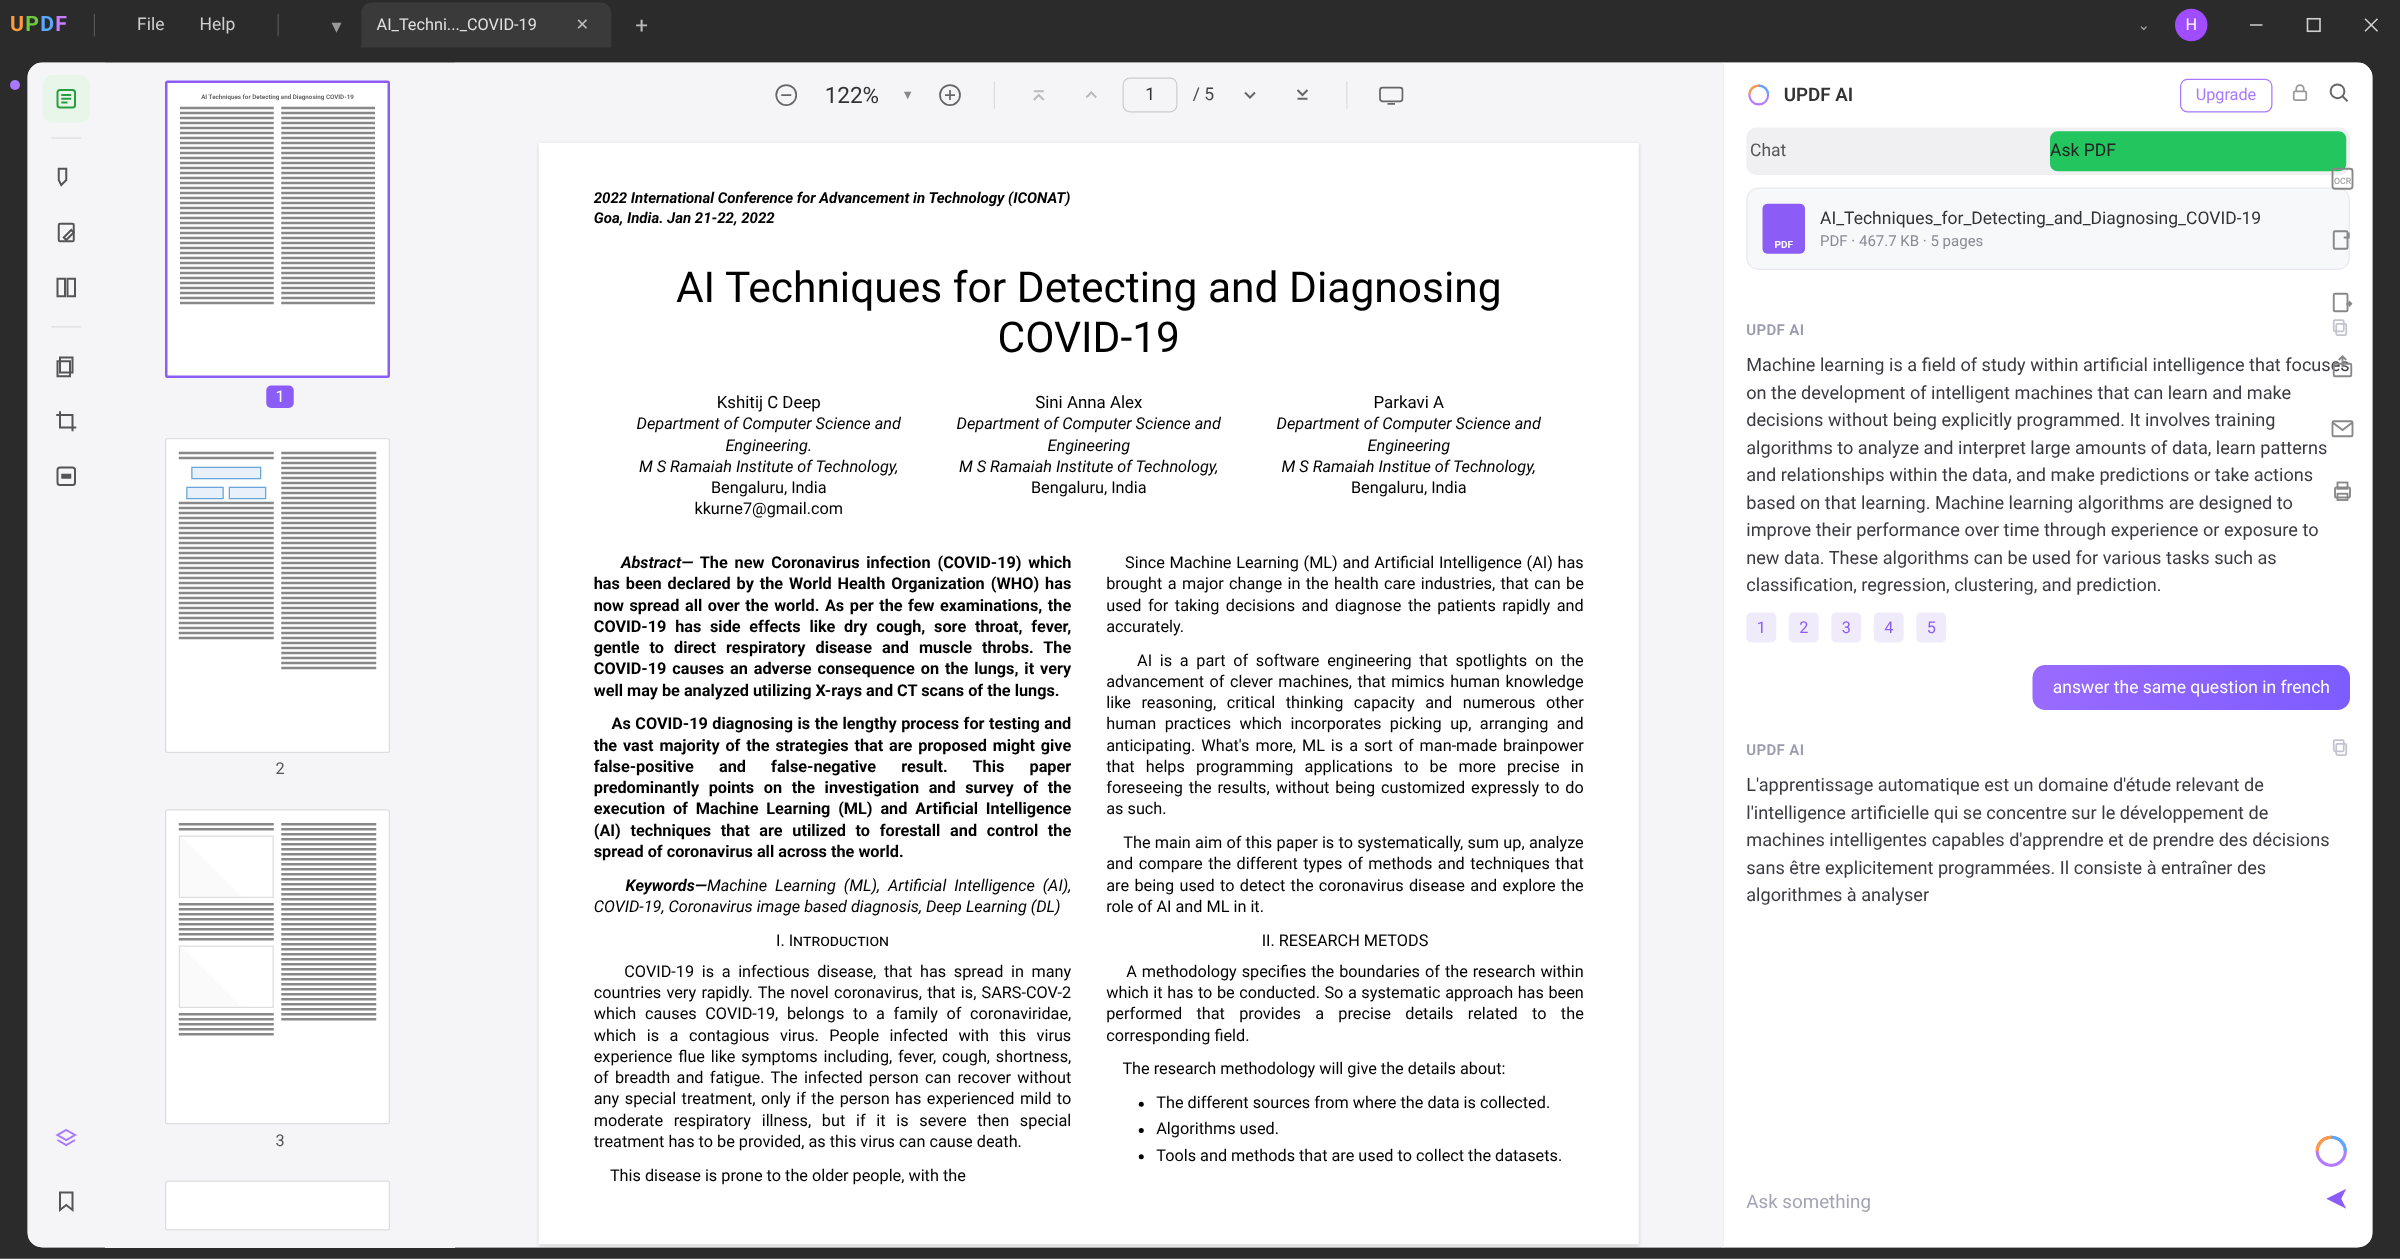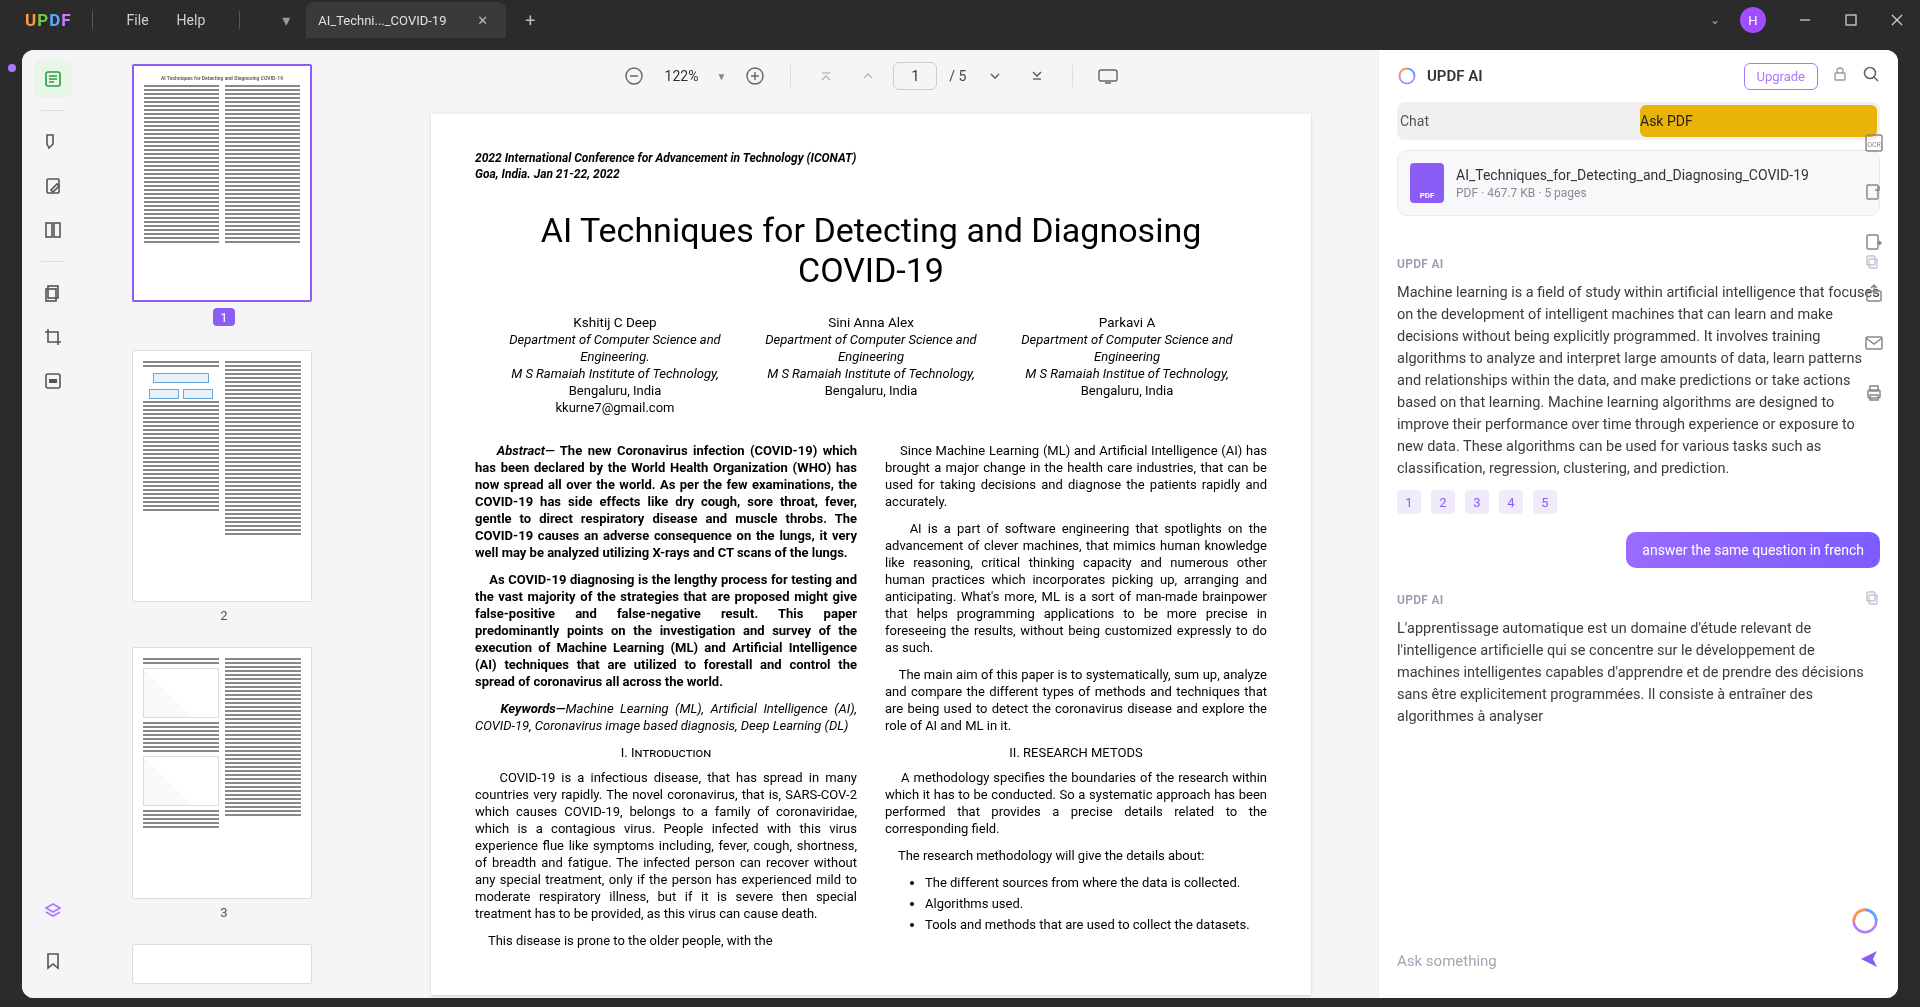--- a/index.html
+++ b/index.html
@@ -1,18 +1,18 @@
 <!DOCTYPE html>
 <html><head>
 <meta charset="utf-8">
 <style>
 *{margin:0;padding:0;box-sizing:border-box;font-family:-apple-system,BlinkMacSystemFont,"Segoe UI",Roboto,sans-serif}
 body{background:#2b2b2b;width:1920px;height:1007px;overflow:hidden}
 .titlebar{height:40px;background:#2b2b2b;display:flex;align-items:center;color:#cfcfcf;position:relative}
-.logo{margin-left:25px;font-weight:700;font-size:17px;letter-spacing:1px}
+.logo{margin-left:8px;font-weight:700;font-size:17px;letter-spacing:1px}
 .logo .u{color:#ff9a3d}.logo .p{color:#6ecb3e}.logo .d{color:#5aa8ff}.logo .f{color:#c77dff}
 .vsep{width:1px;height:18px;background:#555;margin:0 20px}
 .menu-item{font-size:14px;color:#cfcfcf;padding:0 14px;cursor:pointer;height:40px;display:flex;align-items:center}
 .tab-first{width:36px;height:36px;display:flex;align-items:center;justify-content:center;color:#999;margin-left:8px}
 .tab{background:#3a3a3a;border-radius:8px 8px 0 0;height:36px;display:flex;align-items:center;padding:0 12px;margin-left:2px;min-width:200px;color:#e0e0e0;font-size:13px}
 .tab-x{margin-left:auto;padding:4px 6px;color:#bbb}
 .tab-add{width:36px;height:36px;display:flex;align-items:center;justify-content:center;color:#bbb;font-size:18px;margin-left:6px}
 .winctrl{position:absolute;right:0;top:0;display:flex;align-items:center;height:40px}
 .winctrl .wc{width:46px;height:40px;display:flex;align-items:center;justify-content:center;color:#cfcfcf}
 .avatar{width:26px;height:26px;border-radius:50%;background:#a04cff;color:#fff;display:flex;align-items:center;justify-content:center;font-size:13px;margin-right:16px}
@@ -27,21 +27,21 @@
 .lbottom{margin-top:auto;margin-bottom:18px;display:flex;flex-direction:column;gap:12px;align-items:center}
 .thumbnails{width:280px;background:#f5f5f7;overflow-y:auto;padding:14px 48px 14px 48px}
 .thumb{width:180px;background:#fff;border:1px solid #ddd;border-radius:2px;margin-bottom:6px;position:relative}
 .thumb.sel{border:2px solid #8b5cf6}
 .thumb-inner{width:100%;height:100%;padding:10px;font-size:4px;line-height:5px;color:#666;overflow:hidden}
 .thumb-label{text-align:center;font-size:13px;color:#555;margin-bottom:24px}
 .thumb-label.sel{background:#8b5cf6;color:#fff;width:22px;height:18px;border-radius:4px;margin:4px auto 24px auto;display:flex;align-items:center;justify-content:center}
 .viewer{flex:1;background:#f5f5f7;display:flex;flex-direction:column}
 .toolbar{height:52px;display:flex;align-items:center;justify-content:center;gap:8px;position:relative}
 .tbtn{width:34px;height:34px;display:flex;align-items:center;justify-content:center;color:#666;border-radius:6px}
-.zoom-txt{font-size:14px;color:#333;padding:0 6px}
+.zoom-txt{font-size:18px;color:#333;padding:0 6px}
 .zoom-drop{color:#888;font-size:10px;padding:0 4px}
 .pagebox{border:1px solid #ccc;border-radius:6px;padding:5px 10px;font-size:14px;color:#333;min-width:44px;text-align:center}
 .pagetotal{font-size:14px;color:#444;padding:0 4px}
 .tvsep{width:1px;height:22px;background:#ddd;margin:0 10px}
 .page{flex:1;overflow:auto;padding:12px 18px}
 .sheet{background:#fff;width:880px;margin:0 auto;box-shadow:0 1px 3px rgba(0,0,0,.15);padding:36px 44px;font-family:"Times New Roman",serif;color:#000}
 .conf{font-size:12px;font-style:italic;font-weight:700;line-height:16px}
 .ptitle{font-size:34px;text-align:center;margin:28px 40px 24px 40px;line-height:40px}
 .authors{display:flex;justify-content:space-between;margin:0 12px 26px 12px}
 .auth{text-align:center;font-size:13px;line-height:17px;flex:1}
@@ -59,21 +59,21 @@
 .aihdr{height:52px;display:flex;align-items:center;padding:0 18px;gap:10px}
 .ailogo{width:20px;height:20px}
 .ailogo svg{width:20px;height:20px}
 .aihdr-title{font-weight:600;color:#333;font-size:15px}
 .aihdr-r{margin-left:auto;display:flex;align-items:center;gap:14px}
 .upgrade-btn{border:1.5px solid #a878ff;color:#a878ff;font-size:13px;padding:5px 12px;border-radius:6px;background:none}
 .lock-ic{color:#999}
 .search-ic{color:#666}
 .tabs2{display:flex;margin:0 18px 10px 18px;background:#f0f0f2;border-radius:8px;padding:3px;gap:3px}
 .tab2{flex:1;text-align:left;padding:8px 0;font-size:14px;border-radius:6px;color:#555}
-.tab2.act{background:#eab308;color:#222}
+.tab2.act{background:#22c55e;color:#222}
 .fileinfo{margin:0 18px 16px 18px;background:#f7f8fa;border-radius:10px;padding:12px;display:flex;gap:12px;align-items:center;border:1px solid #e8e8ee}
 .pdfico{width:34px;height:40px;background:#8b5cf6;border-radius:4px;position:relative}
 .pdfico::after{content:"PDF";position:absolute;bottom:3px;left:0;width:100%;text-align:center;color:#fff;font-size:8px;font-weight:700}
 .fileinfo .ft{font-size:14px;color:#333;margin-bottom:3px}
 .fileinfo .fm{font-size:12px;color:#8a8a94}
 .chat{flex:1;overflow-y:auto;padding:0 18px}
 .umsg{display:flex;justify-content:flex-end;margin:18px 0}
 .ubub{background:linear-gradient(90deg,#9a6bff,#7d5cff);color:#fff;padding:10px 16px;border-radius:10px;font-size:14px;max-width:320px}
 .arow{display:flex;align-items:center;margin:22px 0 8px 0}
 .albl{font-size:12px;color:#9a9ab0;font-weight:600;letter-spacing:.3px}

